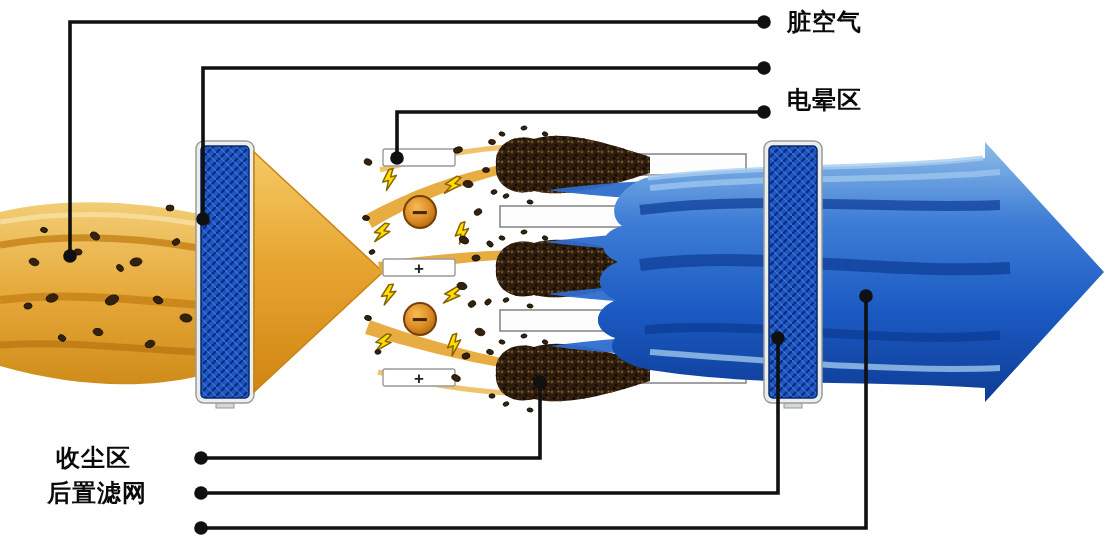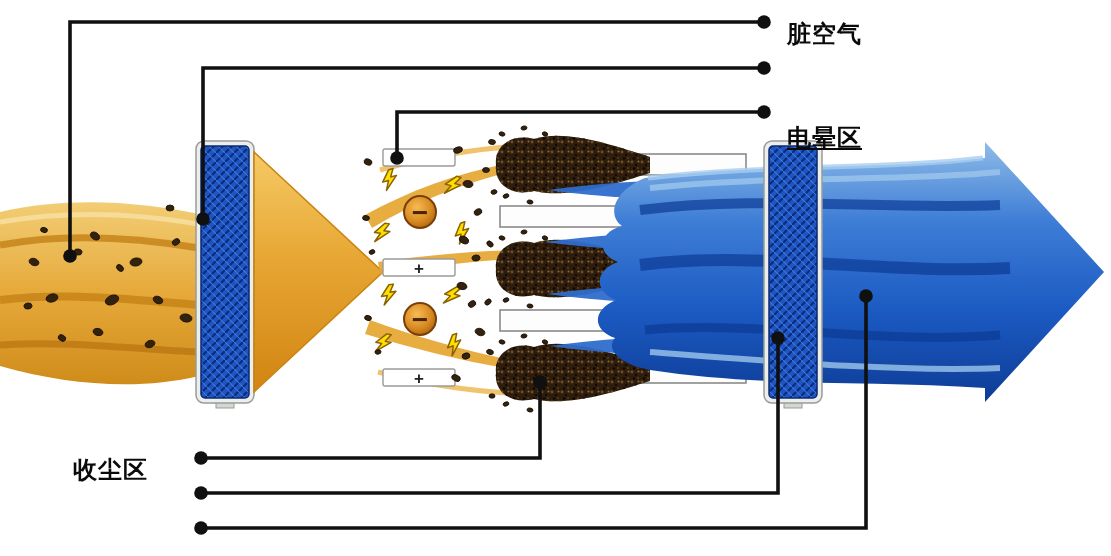--- a/index.html
+++ b/index.html
@@ -1,20 +1,20 @@
 <!DOCTYPE html>
 <html><head>
 <meta charset="utf-8">
 <style>
   html,body{margin:0;padding:0;background:#ffffff;}
   .stage{position:relative;width:1111px;height:556px;background:#ffffff;overflow:hidden;
          font-family:"Liberation Sans",sans-serif;}
   .stage svg{position:absolute;left:0;top:0;}
   .lbl{position:absolute;font-weight:700;font-size:24px;line-height:28px;color:#0a0a0a;
-       white-space:nowrap;letter-spacing:1px;margin-top:12px;}
+       white-space:nowrap;letter-spacing:1px;}
   .cl{stroke:#101010;stroke-width:3.6;fill:none;}
   .cd{fill:#101010;}
   .prt{fill:#33220e;stroke:#150c03;stroke-width:.8;}
   .plate{fill:#fdfdfd;stroke:#8a8a8a;stroke-width:1.6;}
   .erect{fill:#ffffff;stroke:#9a9a9a;stroke-width:1.4;}
   .sym{font-family:"Liberation Sans",sans-serif;font-weight:700;text-anchor:middle;}
 </style>
 </head>
 <body>
 
@@ -228,15 +228,16 @@
         <circle class="cd" cx="778" cy="338" r="6.8"></circle>
   </g>
   <g>
     <path class="cl" d="M201,528 L866,528 L866,296"></path>
     <circle class="cd" cx="201" cy="528" r="6.8"></circle>
         <circle class="cd" cx="866" cy="296" r="6.8"></circle>
   </g>
 </svg>
 
   <div class="lbl" style="left:787px;top:8px;">脏空气</div>
-  <div class="lbl" style="left:787px;top:112px;text-decoration:underline;">电晕区</div>
-  <div class="lbl" style="left:73px;top:444px;">收尘区</div>
+  <div class="lbl" style="left:787px;top:86px;">电晕区</div>
+  <div class="lbl" style="left:56px;top:444px;">收尘区</div>
+  <div class="lbl" style="left:47px;top:479px;">后置滤网</div>
 </div>
 
 </body></html>

